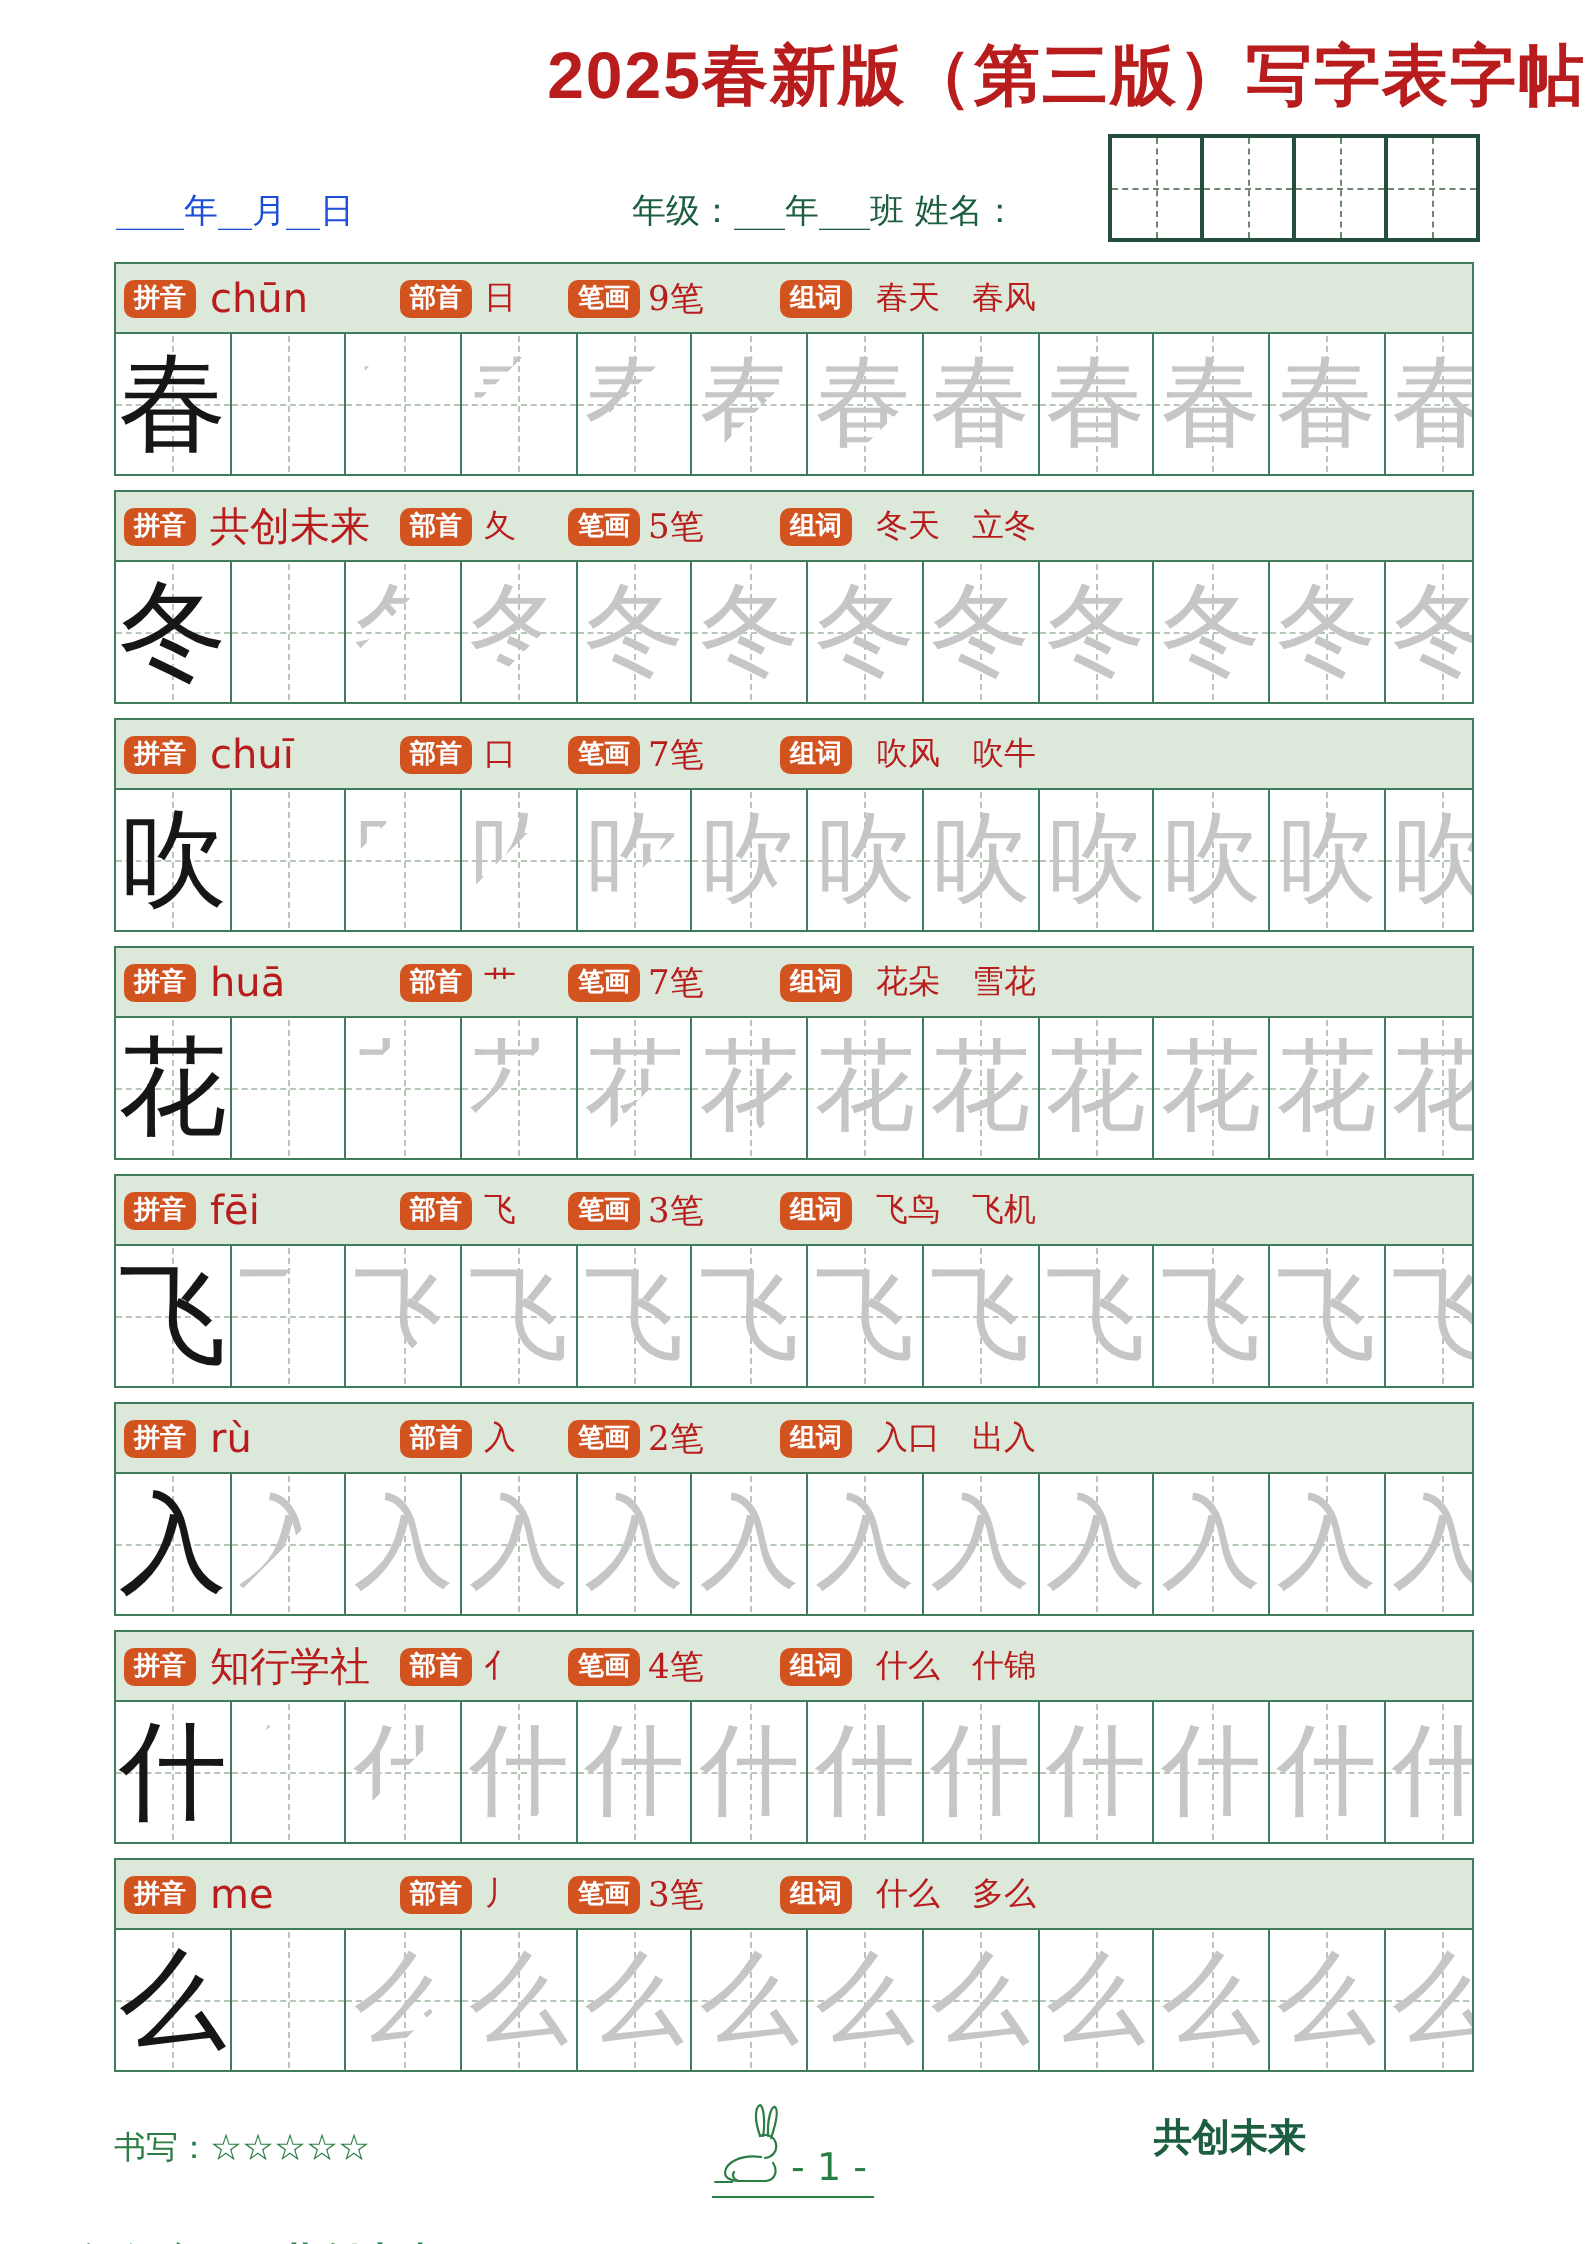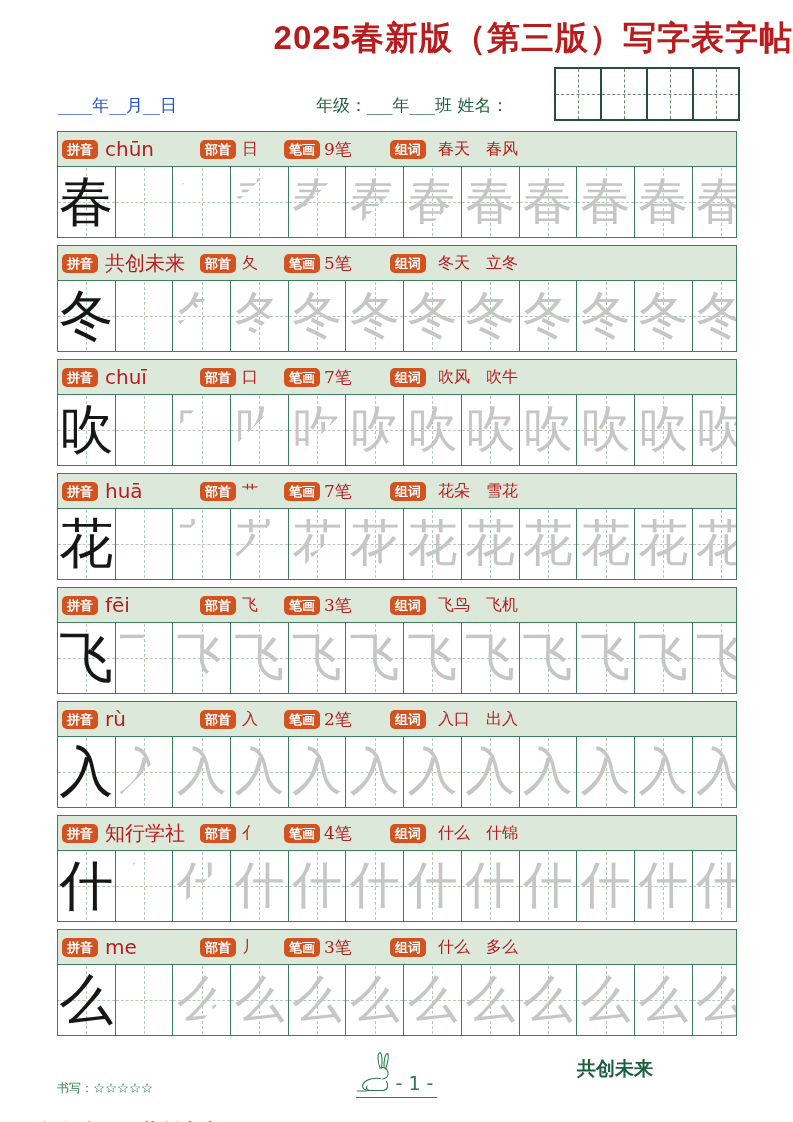--- a/index.html
+++ b/index.html
@@ -30,21 +30,21 @@
   .grid{display:flex;height:70px;border-top:1px solid #3f7d5c;overflow:hidden}
   .cell{flex:0 0 56.7px;position:relative;border-right:1px solid #3f7d5c;background:#fff}
   .cell::before{content:"";position:absolute;left:50%;top:1px;bottom:1px;border-left:1px dashed #b8c8b8}
   .cell::after{content:"";position:absolute;top:50%;left:0;right:0;border-top:1px dashed #b8c8b8}
   .glyph{position:relative;z-index:1;display:block;text-align:center;line-height:69px;
          font-family:"DejaVu Serif",serif}
   .glyph.ink{font-size:54px;color:#161616}
   .glyph.trace{font-size:50px;color:#c6c6c6}
   
   .footer{position:relative;height:52px;margin-top:14px}
-  .writing{position:absolute;left:57px;top:30px;font-size:12px;color:#2a7d44;font-family:"DejaVu Serif",serif}
+  .writing{position:absolute;left:57px;top:14px;font-size:16px;color:#2a7d44;font-family:"DejaVu Serif",serif}
   .center-group{position:absolute;left:50%;transform:translateX(-50%);top:0;display:flex;
                 align-items:flex-end;border-bottom:1px solid #2a7d44;padding-bottom:1px}
   .pageno{font-size:19px;color:#2a7d44;padding:0 4px 2px 2px;font-family:"DejaVu Sans",sans-serif}
   .brand{position:absolute;right:140px;top:6px;font-size:19px;font-weight:bold;color:#1d5e41;
          font-family:"DejaVu Sans",sans-serif}
   .slogan{margin:16px 0 0 40px;font-size:20px;font-weight:bold;color:#2f8a4d;
           font-family:"DejaVu Sans",sans-serif}
 </style>
 </head>
 <body>

